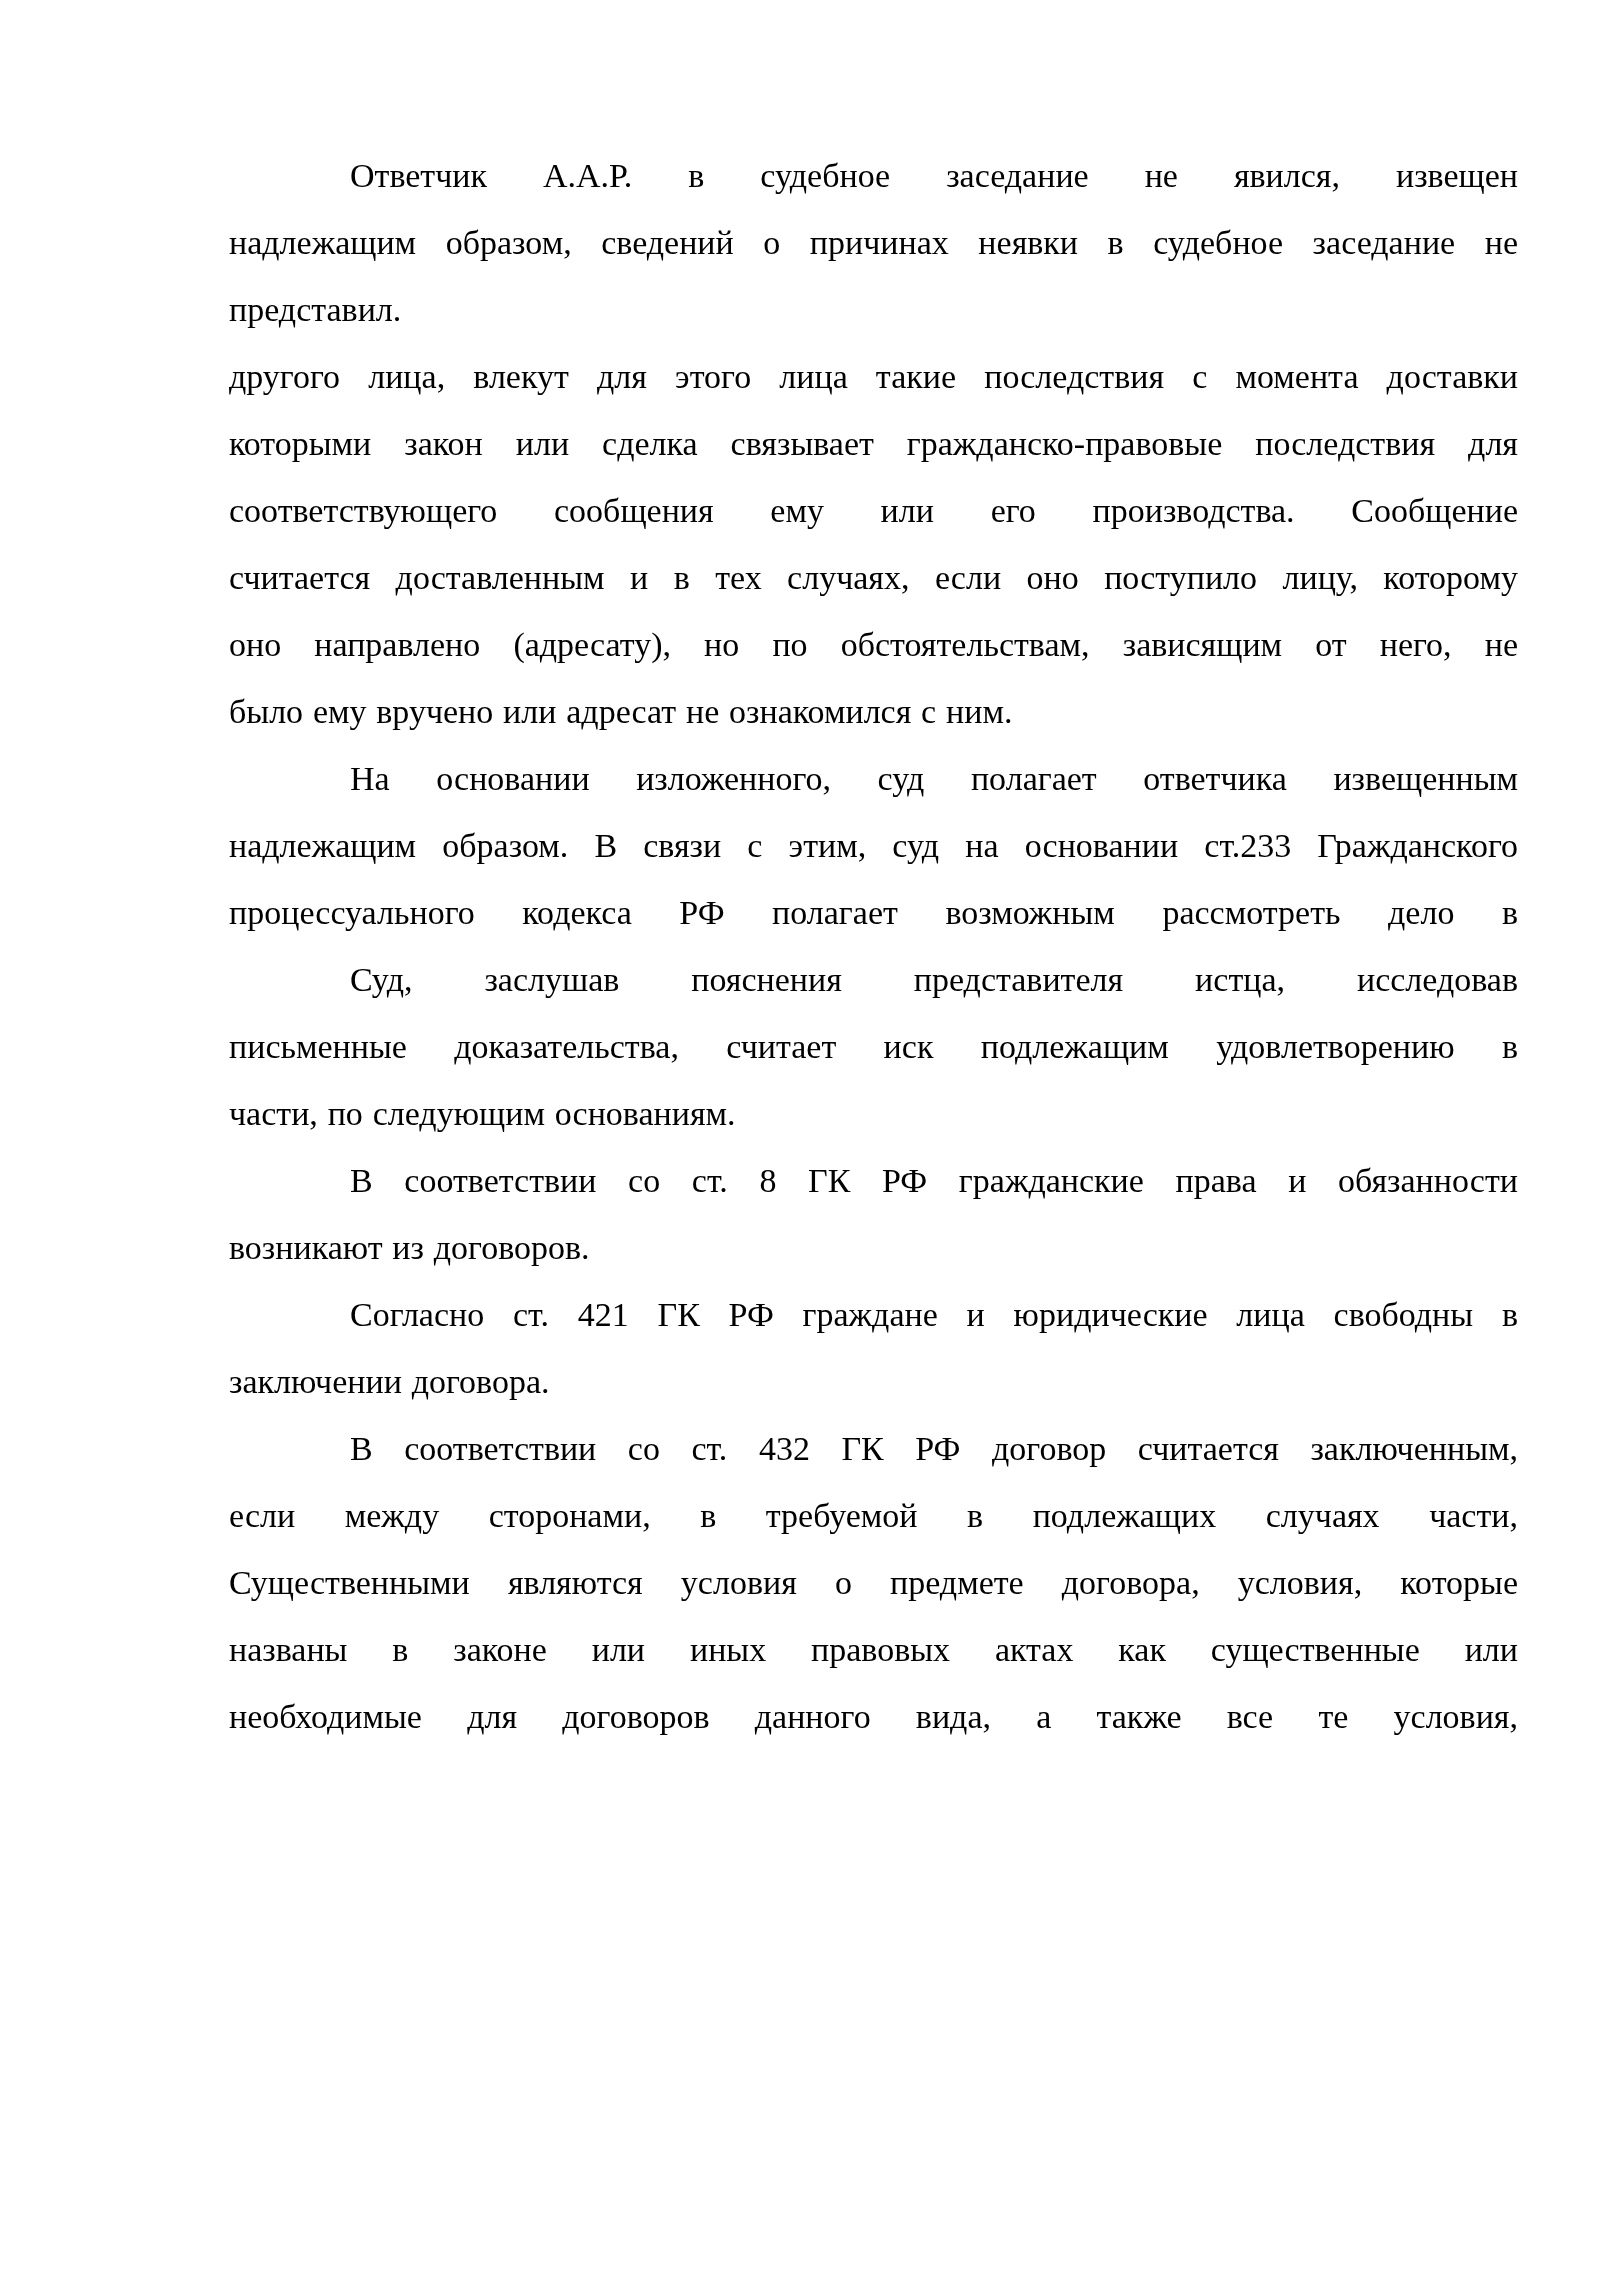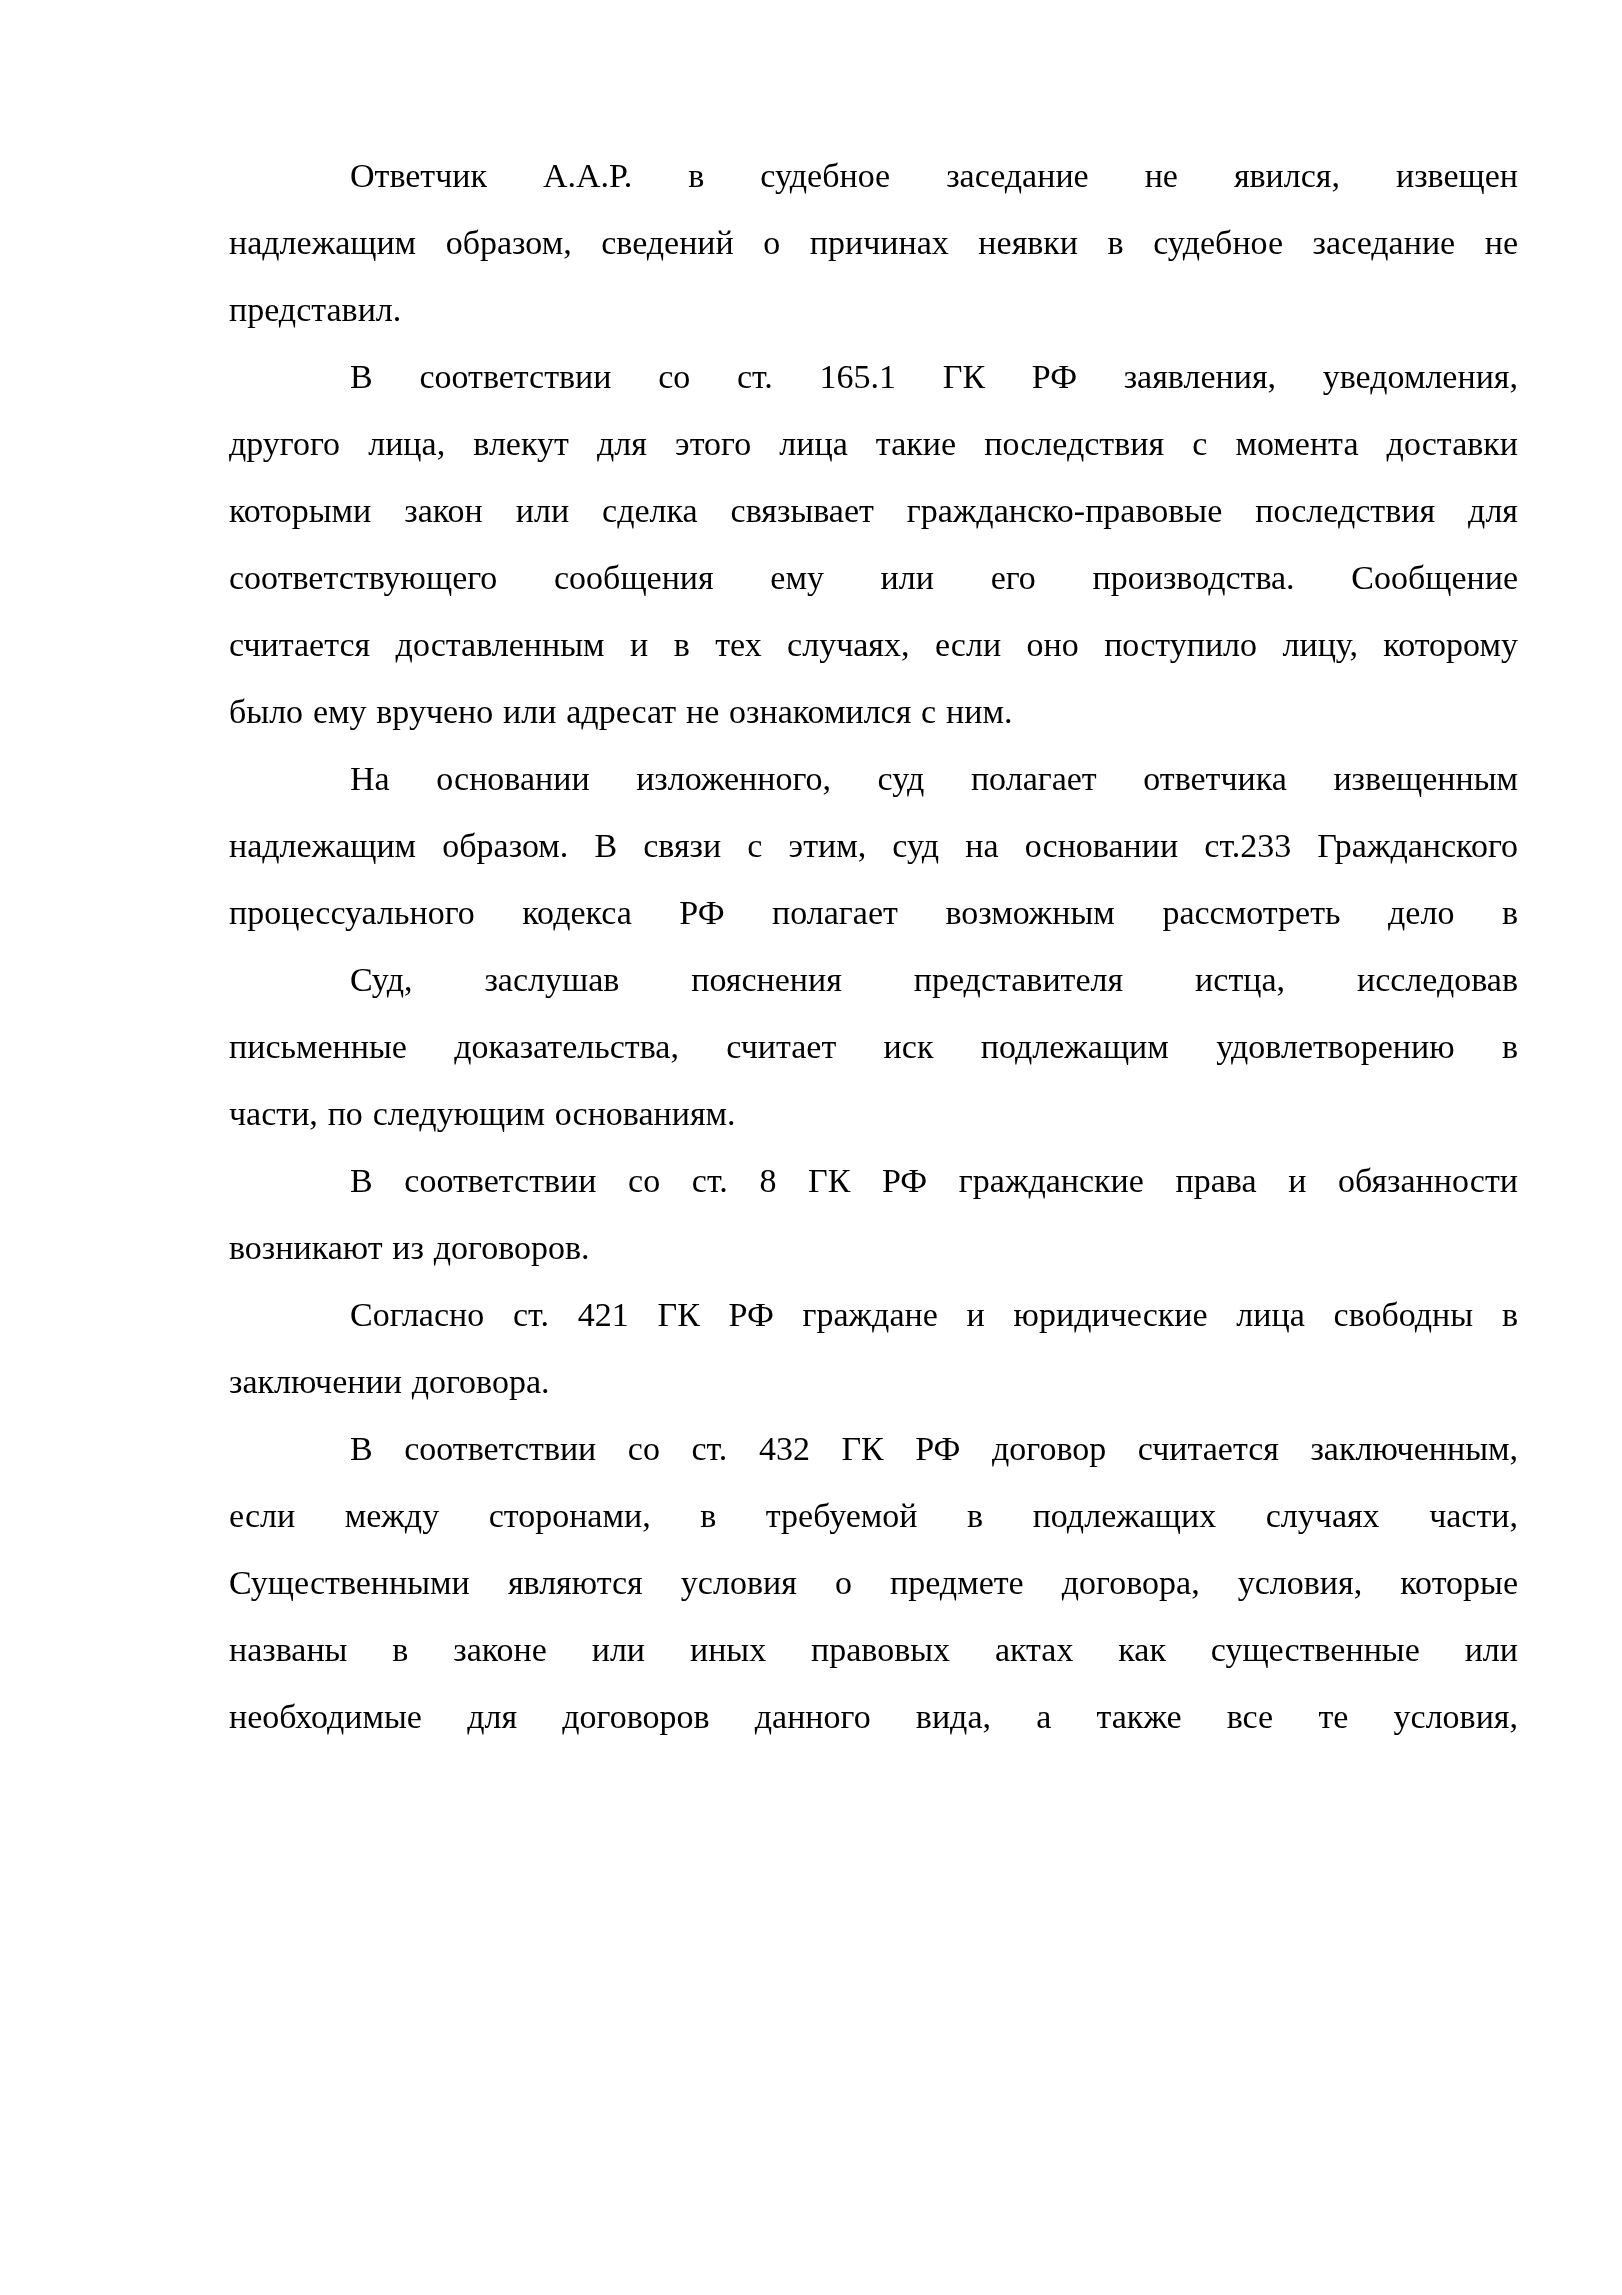--- a/index.html
+++ b/index.html
@@ -44,25 +44,25 @@
   }
 </style>
 </head>
 <body>
 
 <div class="page" style="background: rgb(255, 255, 255); color: rgb(0, 0, 0);">
   <div class="text-block">
       <div class="line first">Ответчик А.А.Р. в судебное заседание не явился, извещен</div>
       <div class="line">надлежащим образом, сведений о причинах неявки в судебное заседание не</div>
       <div class="line lastline">представил.</div>
-      <div class="line first">В соответствии со ст. 165.1 ГК РФ заявления, уведомления,</div>
       <div class="line">другого лица, влекут для этого лица такие последствия с момента доставки</div>
       <div class="line">которыми закон или сделка связывает гражданско-правовые последствия для</div>
       <div class="line">соответствующего сообщения ему или его производства. Сообщение</div>
       <div class="line">считается доставленным и в тех случаях, если оно поступило лицу, которому</div>
+      <div class="line">оно направлено (адресату), но по обстоятельствам, зависящим от него, не</div>
       <div class="line lastline">было ему вручено или адресат не ознакомился с ним.</div>
       <div class="line first">На основании изложенного, суд полагает ответчика извещенным</div>
       <div class="line">надлежащим образом. В связи с этим, суд на основании ст.233 Гражданского</div>
       <div class="line">процессуального кодекса РФ полагает возможным рассмотреть дело в</div>
       <div class="line first">Суд, заслушав пояснения представителя истца, исследовав</div>
       <div class="line">письменные доказательства, считает иск подлежащим удовлетворению в</div>
       <div class="line lastline">части, по следующим основаниям.</div>
       <div class="line first">В соответствии со ст. 8 ГК РФ гражданские права и обязанности</div>
       <div class="line lastline">возникают из договоров.</div>
       <div class="line first">Согласно ст. 421 ГК РФ граждане и юридические лица свободны в</div>

